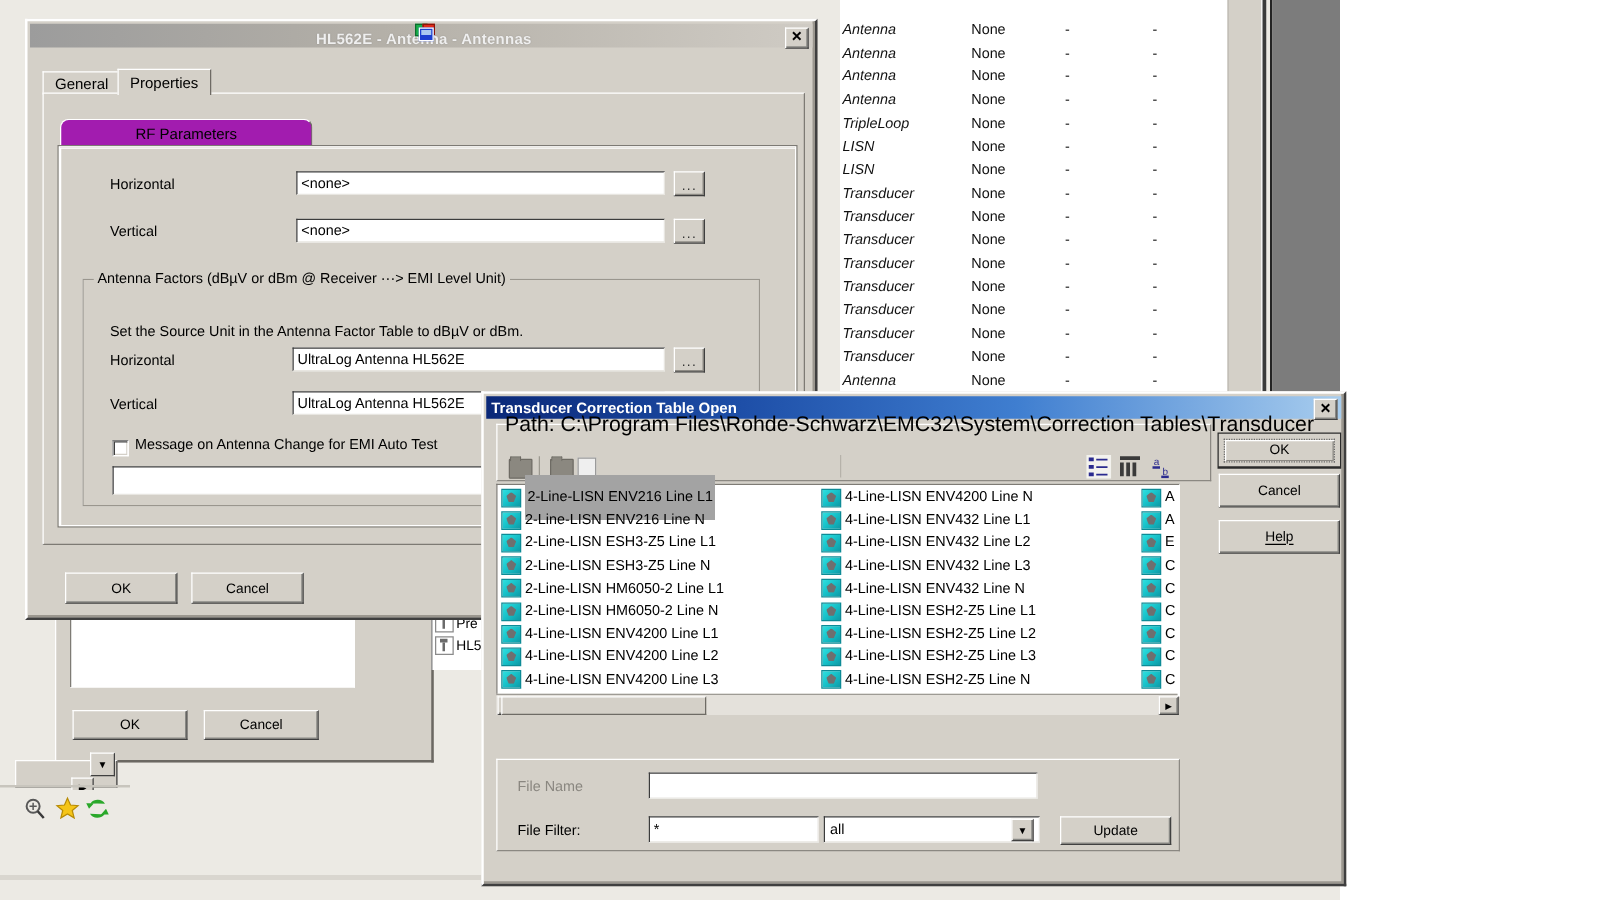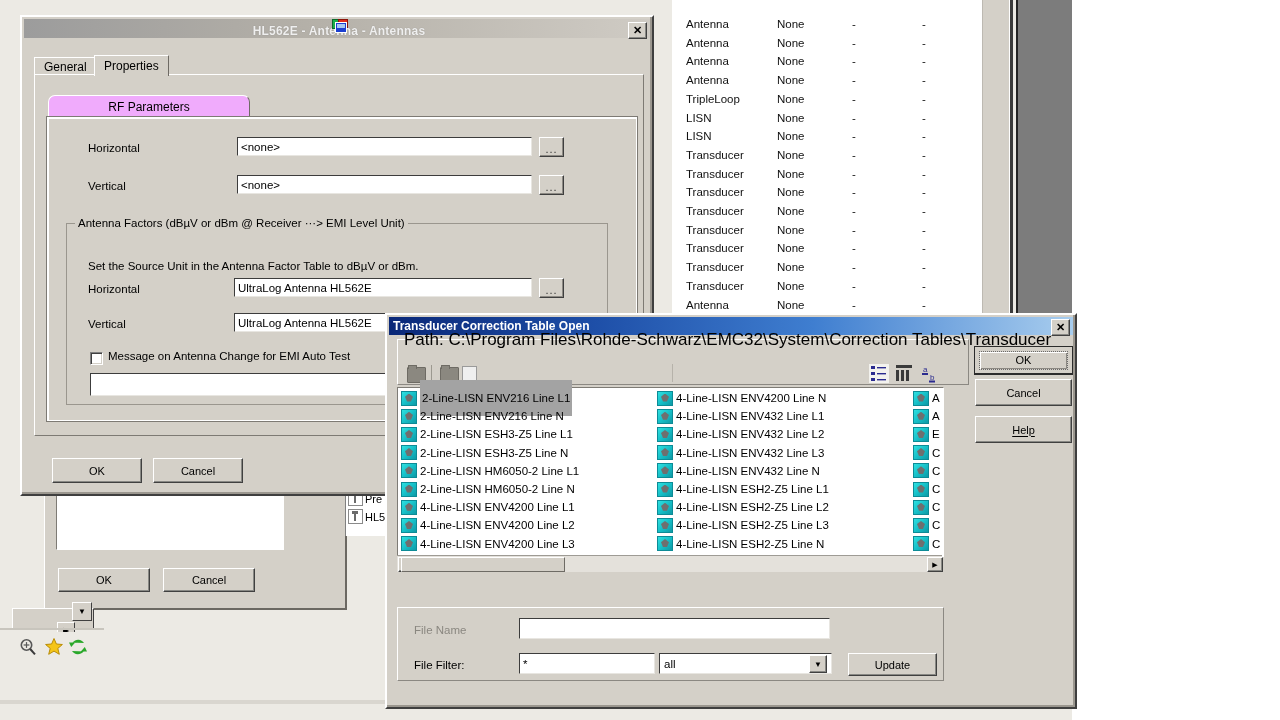--- a/index.html
+++ b/index.html
@@ -29,21 +29,21 @@
   #grey-col{left:1018px;top:0;width:54px;height:690px;background:#7c7c7c;}
   #grey-col-l1{left:1010px;top:0;width:3px;height:690px;background:#3b3b3b;}
   #grey-col-l2{left:1016px;top:0;width:2px;height:690px;background:#242424;}
   #white-right{left:1072px;top:0;width:208px;height:720px;background:#ffffff;}
   #bottom-strip{left:0;top:690px;width:1072px;height:30px;background:#eceae4;}
   #bottom-strip2{left:0;top:700px;width:1072px;height:4px;background:#d9d6cf;}
 
   
   #bg-table{left:672px;top:0;width:340px;height:320px;background:#ffffff;}
   .bgrow{position:absolute;height:18.7px;font-size:11.5px;color:#111;white-space:nowrap;}
-  .bgrow span.c1{position:absolute;left:14px;}
+  .bgrow span.c1{position:absolute;left:2px;font-style:italic;}
   .bgrow span.c2{position:absolute;left:105px;}
   .bgrow span.c3{position:absolute;left:180px;}
   .bgrow span.c4{position:absolute;left:250px;}
   #bg-table-sb{left:982px;top:0;width:26px;height:320px;background:#d4d0c8;border-left:1px solid #bdb9b2;}
 
   
   #ant-dialog{left:20px;top:15px;width:630px;height:477px;background:#d4d0c8;
       border-top:2px solid #ffffff;border-left:2px solid #ffffff;
       border-right:2px solid #3f3f3f;border-bottom:2px solid #3f3f3f;
       box-shadow: inset -2px -2px 0 #9b978f;}
@@ -61,21 +61,21 @@
   #ant-close{position:absolute;right:3px;top:3px;width:17px;height:15px;}
   .xglyph{font-family:"Liberation Sans",sans-serif;font-weight:bold;font-size:11px;line-height:13px;}
   .otab{position:absolute;height:18px;background:#d4d0c8;padding:0 9px;
         display:flex;align-items:center;font-size:12px;
         border-top:1px solid #ffffff;border-left:1px solid #ffffff;border-right:1px solid #6e6a64;}
   .otab.sel{background:#d8d4cc;height:20px;top:-2px;z-index:3;font-weight:normal;}
   #ant-outerpanel{left:12px;top:57px;width:608px;height:360px;background:#d4d0c8;
      border-top:1px solid #ffffff;border-left:1px solid #ffffff;border-right:1px solid #7d7a74;border-bottom:1px solid #7d7a74;}
 
   
-  .itab{position:absolute;height:22px;background:#f0abfc;display:flex;align-items:center;justify-content:center;
+  .itab{position:absolute;height:22px;background:#a21caf;display:flex;align-items:center;justify-content:center;
         font-size:12px;border-top:1px solid #ffffff;border-left:1px solid #ffffff;border-right:1px solid #6e6a64;
         border-radius:7px 7px 0 0;}
   .itab.sel{font-weight:bold;height:25px;z-index:4;}
   #ant-innerpanel{left:25px;top:100px;width:588px;height:302px;background:#d4d0c8;
      border:1px solid #ffffff;box-shadow: inset 1px 1px 0 #ffffff, 0 0 0 1px #7d7a74;}
 
   .gb{position:absolute;border:1px solid #ffffff;}
   .gb .inner{position:absolute;left:-1px;top:-1px;right:-1px;bottom:-1px;border:1px solid #9a968e;}
   .gb .cap{position:absolute;left:8px;top:-7px;background:#d4d0c8;padding:0 3px;font-size:11.5px;white-space:nowrap;z-index:2;}
 

